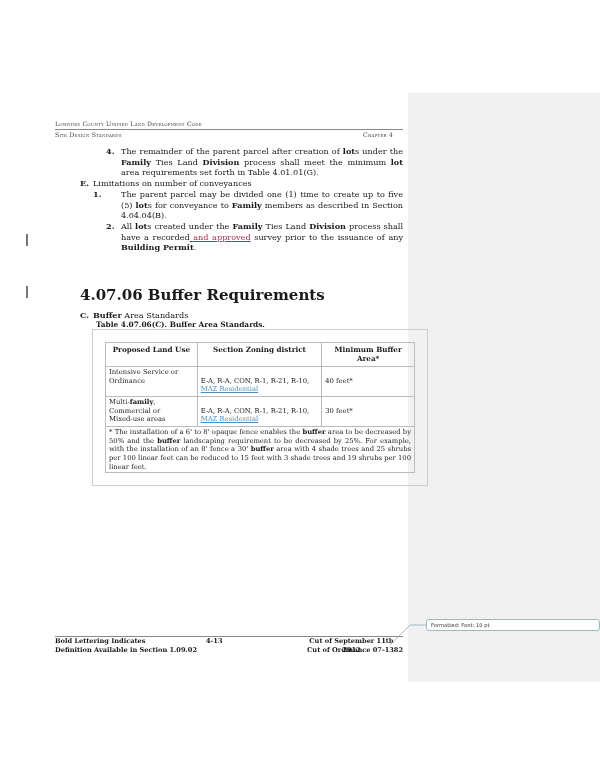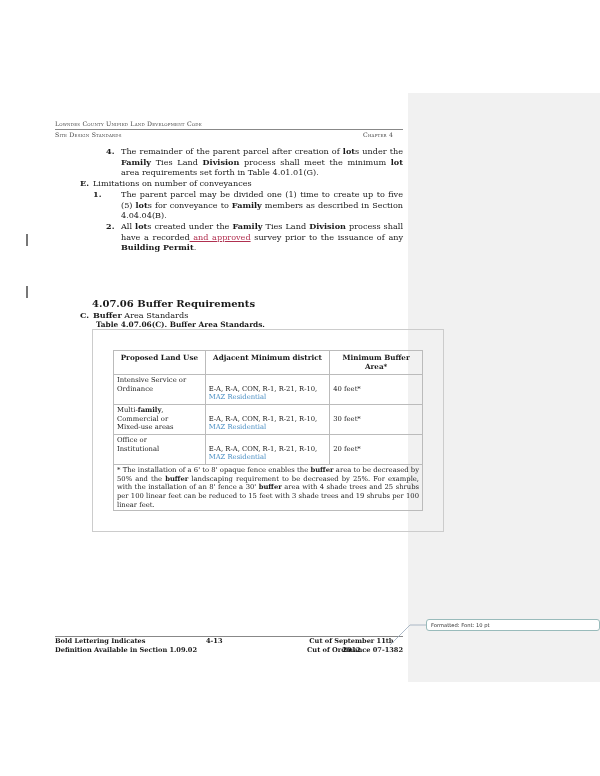--- a/index.html
+++ b/index.html
@@ -6,26 +6,26 @@
   body { width:600px; height:776px; background:#ffffff; position:relative; overflow:hidden;
          font-family:"DejaVu Serif", "Liberation Serif", serif; color:#1a1a1a; }
   .abs { position:absolute; }
   .comment-pane { left:408px; top:93px; width:192px; height:589px; background:#f1f1f1; }
   .change-bar { width:2px; background:#777; }
   .hdr { font-size:6.2px; font-variant:small-caps; letter-spacing:0.2px; color:#444; }
   .hdr-line { height:0; border-top:1px solid #888; }
   .body-txt { font-size:8.1px; line-height:10.6px; text-align:justify; }
   .b { font-weight:bold; }
   .ins { color:#b03050; text-decoration:underline; text-decoration-color:#b03050; }
-  .link { color:#4a8fc4; }
-  h2.sec { margin:12px; font-size:10px; font-weight:bold; }
+  .link { color:#4a8fc4; text-decoration:underline; }
+  h2.sec { margin:0; font-size:15px; font-weight:bold; }
   table.buf { border-collapse:collapse; font-size:6.8px; line-height:8.6px; }
   table.buf td, table.buf th { border:1px solid #bbb; vertical-align:top; padding:1px 3px; }
   table.buf th { font-weight:bold; text-align:center; font-size:7.2px; padding:3px 3px; }
-  .outer { border:1px solid #ccc; padding:20px; }
+  .outer { border:1px solid #ccc; padding:12px; }
   .foot { font-size:6.6px; font-weight:bold; line-height:9px; }
   .comment-box { left:426px; top:619px; width:168px; height:10px; border:1px solid #9bb; border-radius:3px;
                  background:#fff; font-family:"DejaVu Sans", sans-serif; font-size:5.2px; line-height:10px;
                  padding-left:4px; color:#333; }
 </style>
 </head>
 <body>
 
 <div class="abs comment-pane"></div>
 
@@ -67,21 +67,21 @@
 <div class="abs outer" style="left:92px;top:329px;width:310px;">
   <table class="buf" style="width:310px;">
     <colgroup>
         <col style="width:92px">
         <col style="width:125px">
         <col style="width:93px">
       </colgroup>
     <tbody>
         <tr>
       <th>Proposed Land Use</th>
-      <th>Adjacent Minimum district</th>
+      <th>Section Zoning district</th>
       <th>Minimum Buffer Area*</th>
     </tr>
     <tr style="height:30px;">
       <td>
             <div>Intensive Service or</div>
             <div>Ordinance</div>
           </td>
       <td>
             <div style="height:8.6px"></div>
             <div>E-A, R-A, CON, R-1, R-21, R-10,</div>
@@ -101,35 +101,20 @@
       <td>
             <div style="height:8.6px"></div>
             <div>E-A, R-A, CON, R-1, R-21, R-10,</div>
             <div class="link">MAZ Residential</div>
           </td>
       <td>
             <div style="height:8.6px"></div>
             <div>30 feet*</div>
           </td>
     </tr>
-    <tr style="height:30px;">
-      <td>
-            <div>Office or</div>
-            <div>Institutional</div>
-          </td>
-      <td>
-            <div style="height:8.6px"></div>
-            <div>E-A, R-A, CON, R-1, R-21, R-10,</div>
-            <div class="link">MAZ Residential</div>
-          </td>
-      <td>
-            <div style="height:8.6px"></div>
-            <div>20 feet*</div>
-          </td>
-    </tr>
     <tr>
       <td colspan="3" style="text-align:justify;margin-top:48px;">
         <span>* The installation of a 6' to 8' opaque fence enables the </span><span class="b">buffer</span><span> area to be decreased by 50% and the </span><span class="b">buffer</span><span> landscaping requirement to be decreased by 25%.  For example, with the installation of an 8' fence a 30' </span><span class="b">buffer</span><span> area with 4 shade trees and 25 shrubs per 100 linear feet can be reduced to 15 feet with 3 shade trees and 19 shrubs per 100 linear feet.</span>
       </td>
     </tr>
   </tbody>
     </table>
 </div>
 
 <div class="abs hdr-line" style="left:55px;top:636px;width:348px;"></div>

